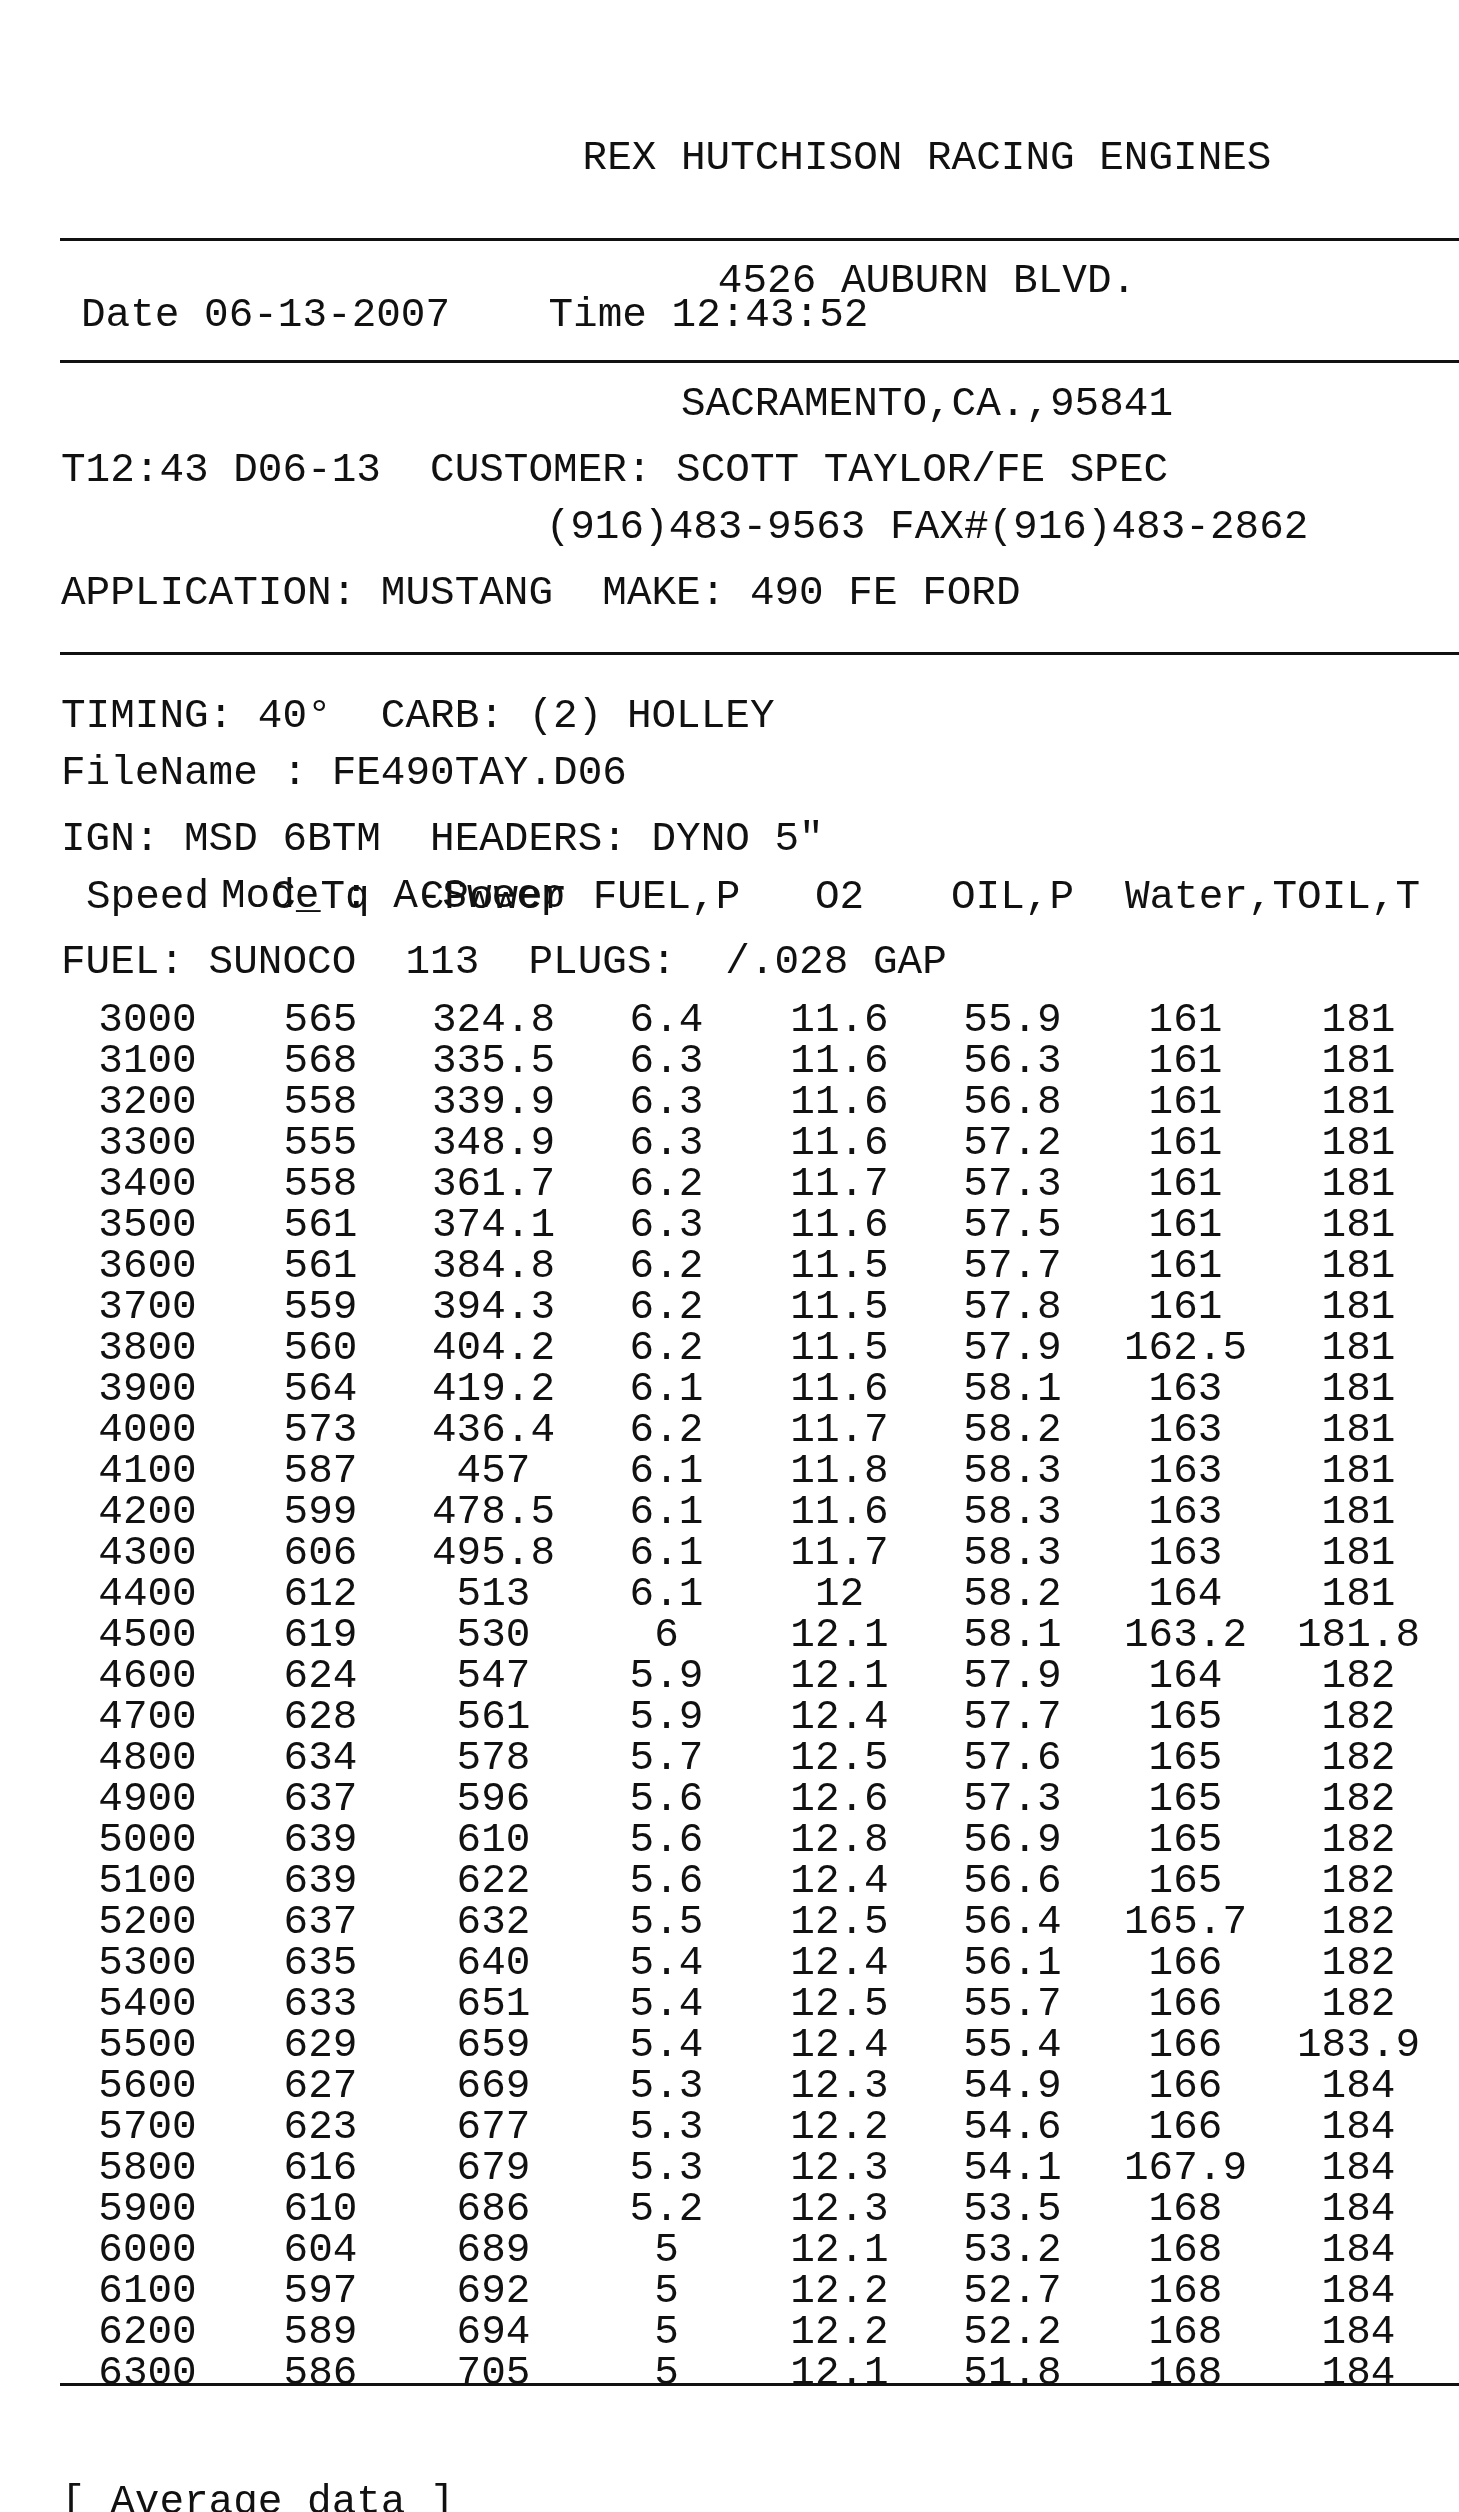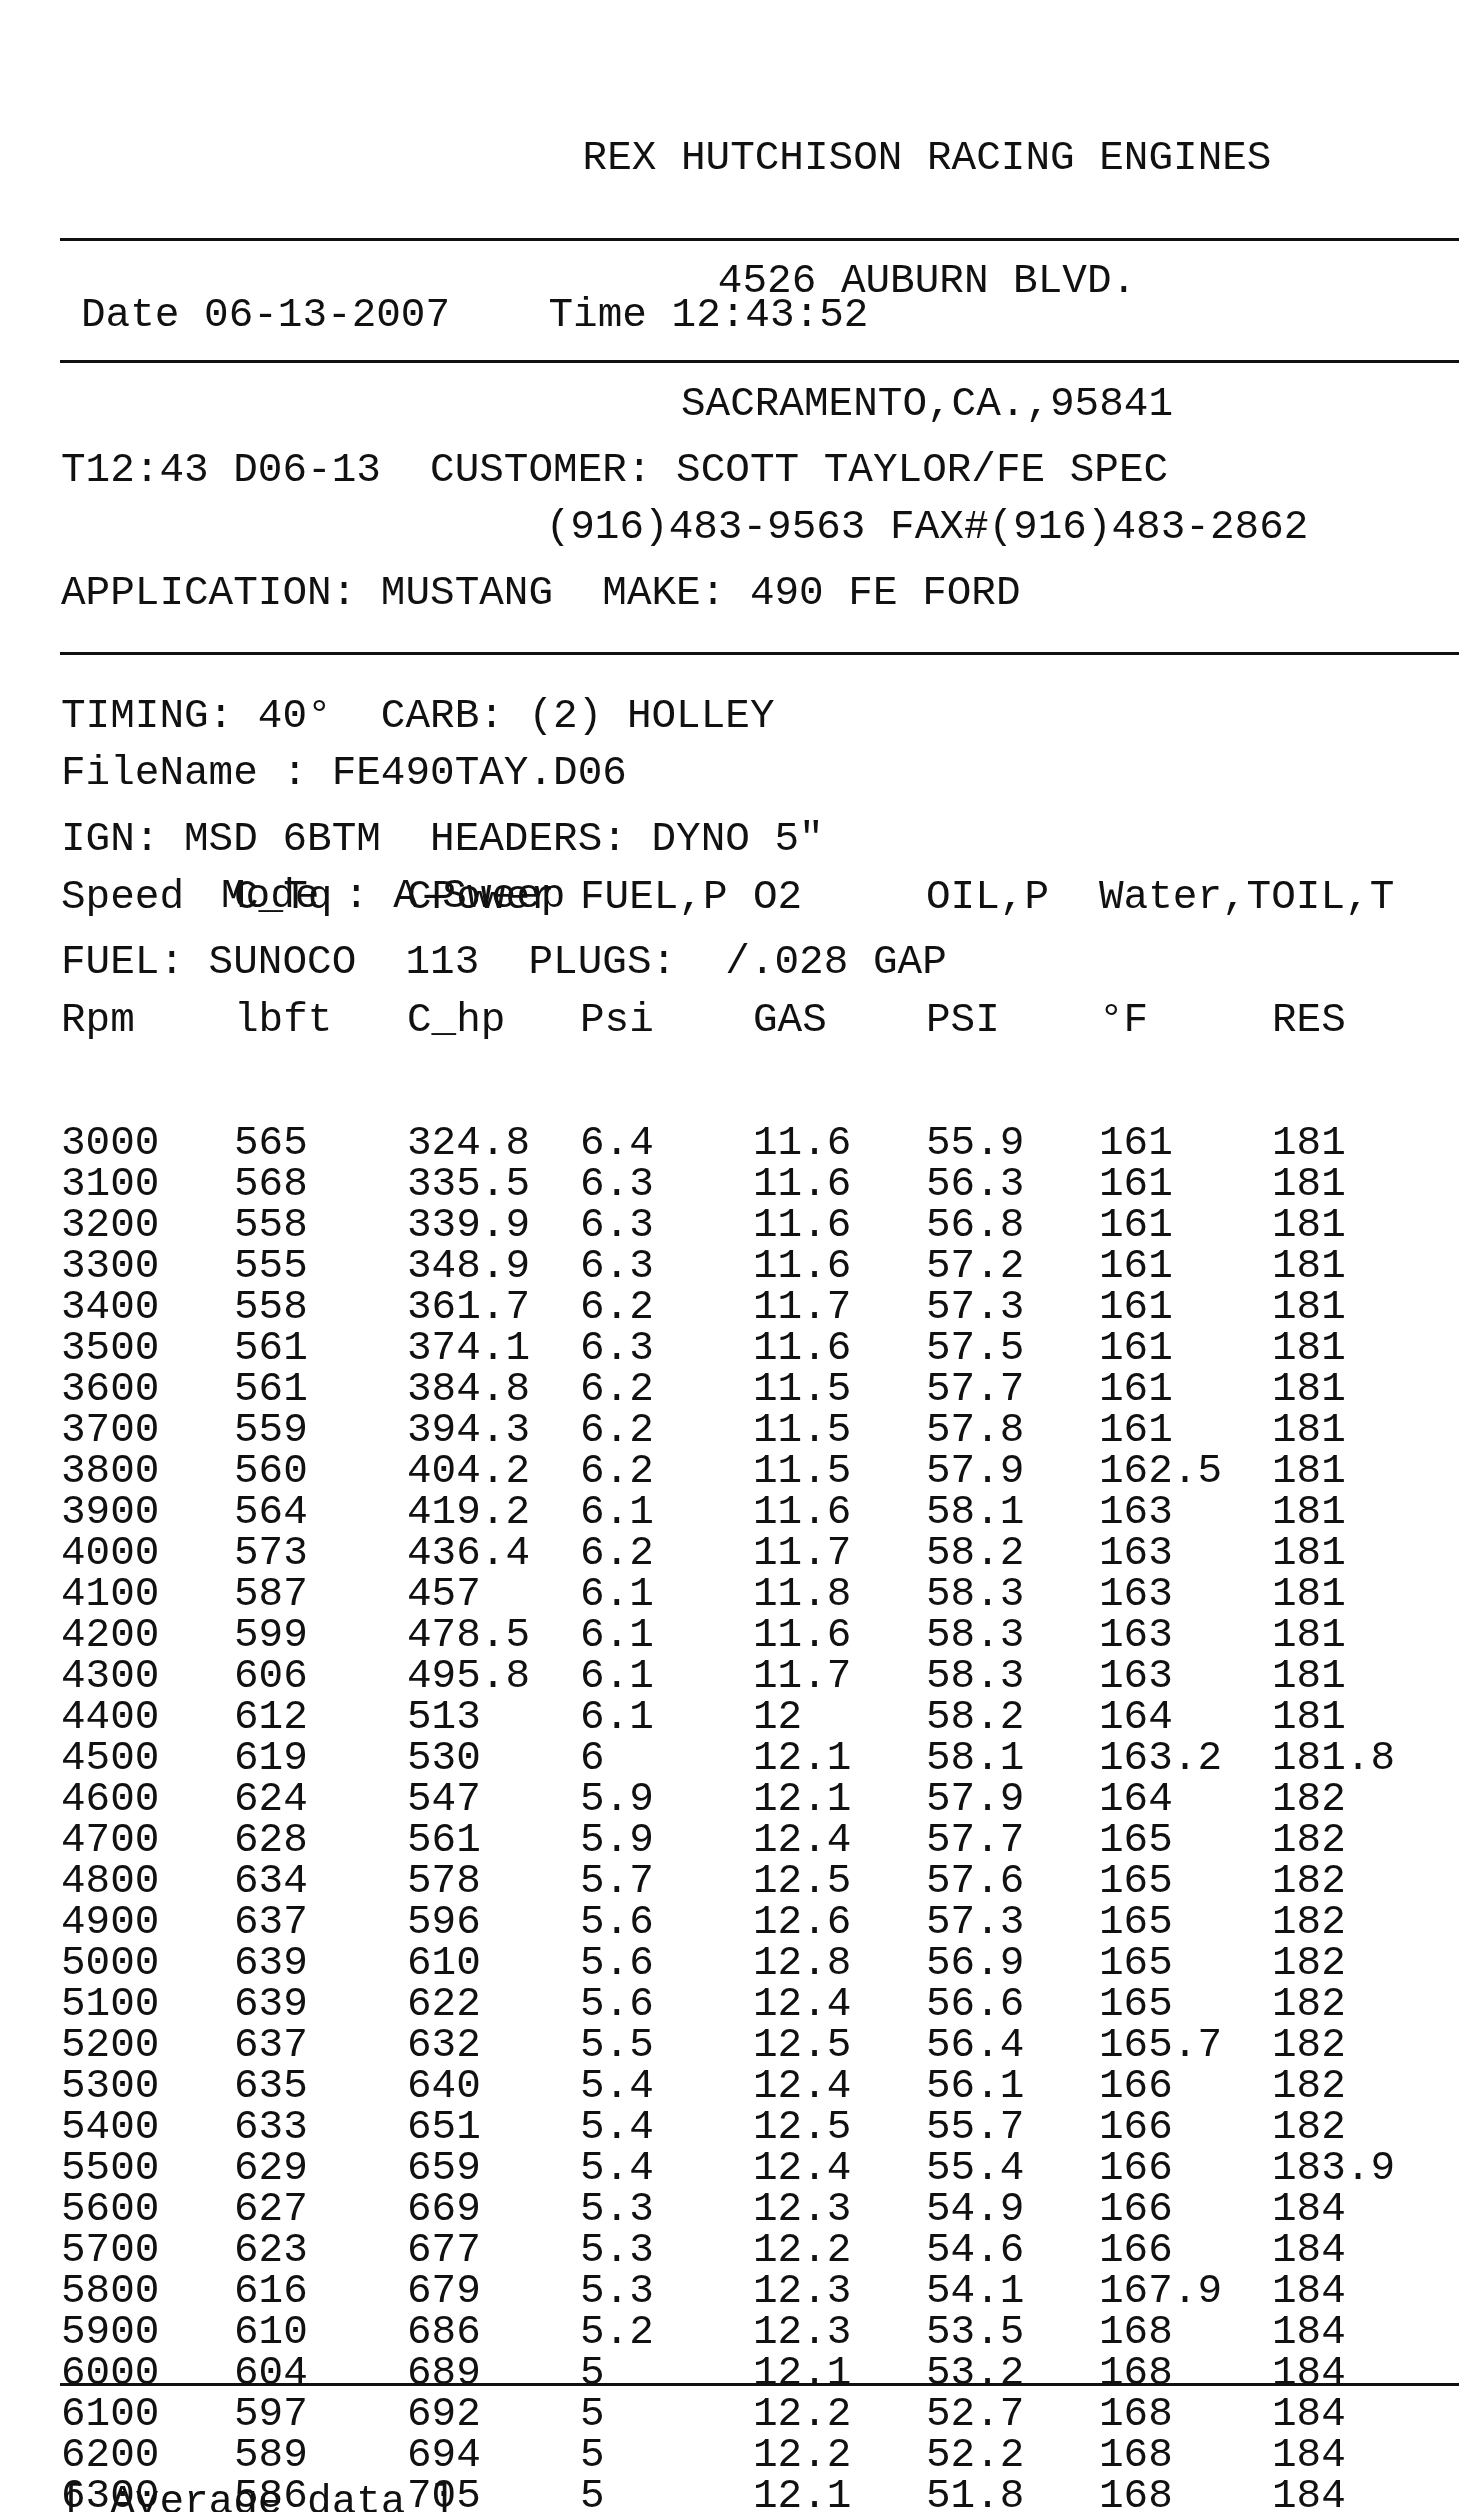--- a/index.html
+++ b/index.html
@@ -60,20 +60,21 @@
   .fileinfo div { height: 41px; text-align: center; }
 
   .table {
     position: absolute;
     left: 61px;
     top: 795px;
   }
   .trow {
     display: flex;
     height: 41px;
+    text-align: center;
   }
   .tcell {
     width: 173px;
     flex: 0 0 173px;
     white-space: pre;
     overflow: visible;
   }
   .tcell.wide { width: 347px; flex: 0 0 347px; }
 
   .average {
@@ -116,30 +117,20 @@
 <div class="table mono" id="dyno-table">
   <div class="trow">
     <span class="tcell">Speed</span>
     <span class="tcell">C_Tq</span>
     <span class="tcell">CPower</span>
     <span class="tcell">FUEL,P</span>
     <span class="tcell">O2</span>
     <span class="tcell">OIL,P</span>
     <span class="tcell wide">Water,TOIL,T</span>
   </div>
-  <div class="trow">
-    <span class="tcell">Rpm</span>
-    <span class="tcell">lbft</span>
-    <span class="tcell">C_hp</span>
-    <span class="tcell">Psi</span>
-    <span class="tcell">GAS</span>
-    <span class="tcell">PSI</span>
-    <span class="tcell">°F</span>
-    <span class="tcell">RES</span>
-  </div>
   <div id="table-body"><div class="trow"><span class="tcell">3000</span><span class="tcell">565</span><span class="tcell">324.8</span><span class="tcell">6.4</span><span class="tcell">11.6</span><span class="tcell">55.9</span><span class="tcell">161</span><span class="tcell">181</span></div><div class="trow"><span class="tcell">3100</span><span class="tcell">568</span><span class="tcell">335.5</span><span class="tcell">6.3</span><span class="tcell">11.6</span><span class="tcell">56.3</span><span class="tcell">161</span><span class="tcell">181</span></div><div class="trow"><span class="tcell">3200</span><span class="tcell">558</span><span class="tcell">339.9</span><span class="tcell">6.3</span><span class="tcell">11.6</span><span class="tcell">56.8</span><span class="tcell">161</span><span class="tcell">181</span></div><div class="trow"><span class="tcell">3300</span><span class="tcell">555</span><span class="tcell">348.9</span><span class="tcell">6.3</span><span class="tcell">11.6</span><span class="tcell">57.2</span><span class="tcell">161</span><span class="tcell">181</span></div><div class="trow"><span class="tcell">3400</span><span class="tcell">558</span><span class="tcell">361.7</span><span class="tcell">6.2</span><span class="tcell">11.7</span><span class="tcell">57.3</span><span class="tcell">161</span><span class="tcell">181</span></div><div class="trow"><span class="tcell">3500</span><span class="tcell">561</span><span class="tcell">374.1</span><span class="tcell">6.3</span><span class="tcell">11.6</span><span class="tcell">57.5</span><span class="tcell">161</span><span class="tcell">181</span></div><div class="trow"><span class="tcell">3600</span><span class="tcell">561</span><span class="tcell">384.8</span><span class="tcell">6.2</span><span class="tcell">11.5</span><span class="tcell">57.7</span><span class="tcell">161</span><span class="tcell">181</span></div><div class="trow"><span class="tcell">3700</span><span class="tcell">559</span><span class="tcell">394.3</span><span class="tcell">6.2</span><span class="tcell">11.5</span><span class="tcell">57.8</span><span class="tcell">161</span><span class="tcell">181</span></div><div class="trow"><span class="tcell">3800</span><span class="tcell">560</span><span class="tcell">404.2</span><span class="tcell">6.2</span><span class="tcell">11.5</span><span class="tcell">57.9</span><span class="tcell">162.5</span><span class="tcell">181</span></div><div class="trow"><span class="tcell">3900</span><span class="tcell">564</span><span class="tcell">419.2</span><span class="tcell">6.1</span><span class="tcell">11.6</span><span class="tcell">58.1</span><span class="tcell">163</span><span class="tcell">181</span></div><div class="trow"><span class="tcell">4000</span><span class="tcell">573</span><span class="tcell">436.4</span><span class="tcell">6.2</span><span class="tcell">11.7</span><span class="tcell">58.2</span><span class="tcell">163</span><span class="tcell">181</span></div><div class="trow"><span class="tcell">4100</span><span class="tcell">587</span><span class="tcell">457</span><span class="tcell">6.1</span><span class="tcell">11.8</span><span class="tcell">58.3</span><span class="tcell">163</span><span class="tcell">181</span></div><div class="trow"><span class="tcell">4200</span><span class="tcell">599</span><span class="tcell">478.5</span><span class="tcell">6.1</span><span class="tcell">11.6</span><span class="tcell">58.3</span><span class="tcell">163</span><span class="tcell">181</span></div><div class="trow"><span class="tcell">4300</span><span class="tcell">606</span><span class="tcell">495.8</span><span class="tcell">6.1</span><span class="tcell">11.7</span><span class="tcell">58.3</span><span class="tcell">163</span><span class="tcell">181</span></div><div class="trow"><span class="tcell">4400</span><span class="tcell">612</span><span class="tcell">513</span><span class="tcell">6.1</span><span class="tcell">12</span><span class="tcell">58.2</span><span class="tcell">164</span><span class="tcell">181</span></div><div class="trow"><span class="tcell">4500</span><span class="tcell">619</span><span class="tcell">530</span><span class="tcell">6</span><span class="tcell">12.1</span><span class="tcell">58.1</span><span class="tcell">163.2</span><span class="tcell">181.8</span></div><div class="trow"><span class="tcell">4600</span><span class="tcell">624</span><span class="tcell">547</span><span class="tcell">5.9</span><span class="tcell">12.1</span><span class="tcell">57.9</span><span class="tcell">164</span><span class="tcell">182</span></div><div class="trow"><span class="tcell">4700</span><span class="tcell">628</span><span class="tcell">561</span><span class="tcell">5.9</span><span class="tcell">12.4</span><span class="tcell">57.7</span><span class="tcell">165</span><span class="tcell">182</span></div><div class="trow"><span class="tcell">4800</span><span class="tcell">634</span><span class="tcell">578</span><span class="tcell">5.7</span><span class="tcell">12.5</span><span class="tcell">57.6</span><span class="tcell">165</span><span class="tcell">182</span></div><div class="trow"><span class="tcell">4900</span><span class="tcell">637</span><span class="tcell">596</span><span class="tcell">5.6</span><span class="tcell">12.6</span><span class="tcell">57.3</span><span class="tcell">165</span><span class="tcell">182</span></div><div class="trow"><span class="tcell">5000</span><span class="tcell">639</span><span class="tcell">610</span><span class="tcell">5.6</span><span class="tcell">12.8</span><span class="tcell">56.9</span><span class="tcell">165</span><span class="tcell">182</span></div><div class="trow"><span class="tcell">5100</span><span class="tcell">639</span><span class="tcell">622</span><span class="tcell">5.6</span><span class="tcell">12.4</span><span class="tcell">56.6</span><span class="tcell">165</span><span class="tcell">182</span></div><div class="trow"><span class="tcell">5200</span><span class="tcell">637</span><span class="tcell">632</span><span class="tcell">5.5</span><span class="tcell">12.5</span><span class="tcell">56.4</span><span class="tcell">165.7</span><span class="tcell">182</span></div><div class="trow"><span class="tcell">5300</span><span class="tcell">635</span><span class="tcell">640</span><span class="tcell">5.4</span><span class="tcell">12.4</span><span class="tcell">56.1</span><span class="tcell">166</span><span class="tcell">182</span></div><div class="trow"><span class="tcell">5400</span><span class="tcell">633</span><span class="tcell">651</span><span class="tcell">5.4</span><span class="tcell">12.5</span><span class="tcell">55.7</span><span class="tcell">166</span><span class="tcell">182</span></div><div class="trow"><span class="tcell">5500</span><span class="tcell">629</span><span class="tcell">659</span><span class="tcell">5.4</span><span class="tcell">12.4</span><span class="tcell">55.4</span><span class="tcell">166</span><span class="tcell">183.9</span></div><div class="trow"><span class="tcell">5600</span><span class="tcell">627</span><span class="tcell">669</span><span class="tcell">5.3</span><span class="tcell">12.3</span><span class="tcell">54.9</span><span class="tcell">166</span><span class="tcell">184</span></div><div class="trow"><span class="tcell">5700</span><span class="tcell">623</span><span class="tcell">677</span><span class="tcell">5.3</span><span class="tcell">12.2</span><span class="tcell">54.6</span><span class="tcell">166</span><span class="tcell">184</span></div><div class="trow"><span class="tcell">5800</span><span class="tcell">616</span><span class="tcell">679</span><span class="tcell">5.3</span><span class="tcell">12.3</span><span class="tcell">54.1</span><span class="tcell">167.9</span><span class="tcell">184</span></div><div class="trow"><span class="tcell">5900</span><span class="tcell">610</span><span class="tcell">686</span><span class="tcell">5.2</span><span class="tcell">12.3</span><span class="tcell">53.5</span><span class="tcell">168</span><span class="tcell">184</span></div><div class="trow"><span class="tcell">6000</span><span class="tcell">604</span><span class="tcell">689</span><span class="tcell">5</span><span class="tcell">12.1</span><span class="tcell">53.2</span><span class="tcell">168</span><span class="tcell">184</span></div><div class="trow"><span class="tcell">6100</span><span class="tcell">597</span><span class="tcell">692</span><span class="tcell">5</span><span class="tcell">12.2</span><span class="tcell">52.7</span><span class="tcell">168</span><span class="tcell">184</span></div><div class="trow"><span class="tcell">6200</span><span class="tcell">589</span><span class="tcell">694</span><span class="tcell">5</span><span class="tcell">12.2</span><span class="tcell">52.2</span><span class="tcell">168</span><span class="tcell">184</span></div><div class="trow"><span class="tcell">6300</span><span class="tcell">586</span><span class="tcell">705</span><span class="tcell">5</span><span class="tcell">12.1</span><span class="tcell">51.8</span><span class="tcell">168</span><span class="tcell">184</span></div></div>
 </div>
 
 <div class="rule" style="top:2383px;"></div>
 
 <div class="average mono">
   <div style="height:41px;">[ Average data ]</div>
   
 </div>
 

